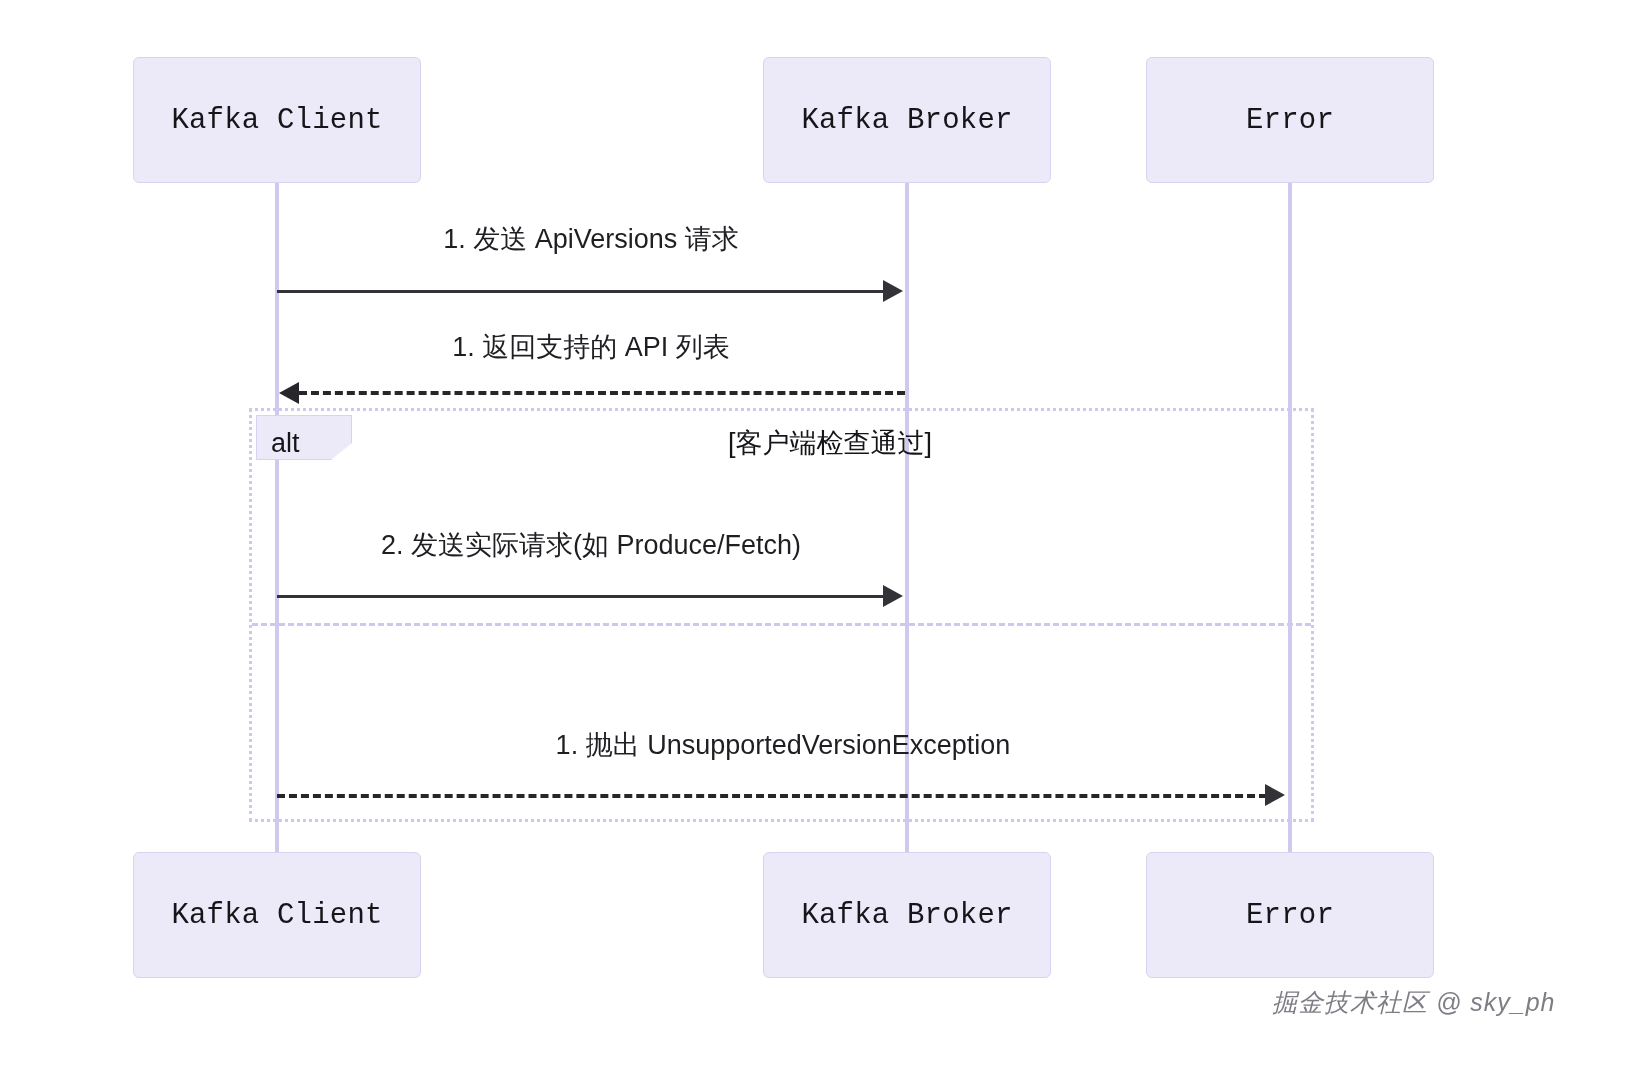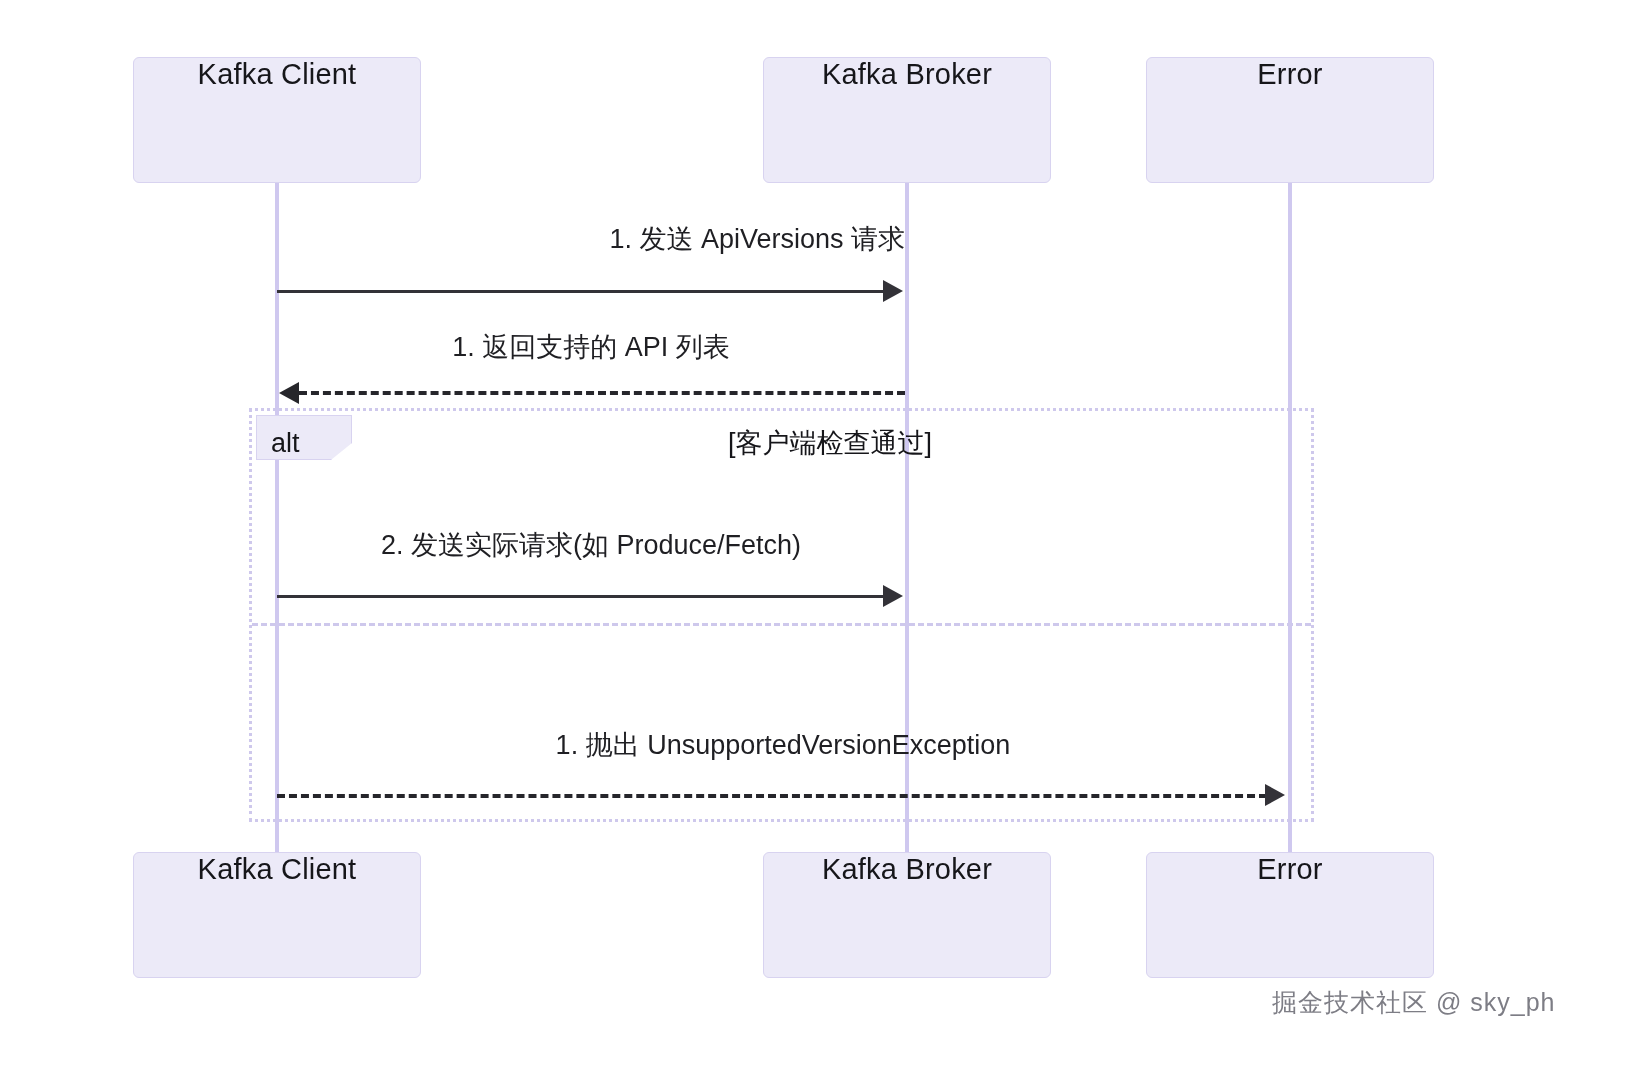--- a/index.html
+++ b/index.html
@@ -20,22 +20,23 @@
   }
 
   
   .actor-box {
     position: absolute;
     box-sizing: border-box;
     background: #ECEAF8;
     border: 1.6px solid #D8D3F0;
     border-radius: 6px;
     display: flex;
-    align-items: flex-start;
+    align-items: center;
     justify-content: center;
+    font-family: Liberation Mono, monospace;
   }
   .actor-label {
     font-size: 29px;
     color: #16161a;
     letter-spacing: 0.2px;
     white-space: nowrap;
   }
 
   
   .lifeline {
@@ -137,21 +138,21 @@
   </div>
 
   <div class="actor-box" style="left:1146px; top:57px; width:288px; height:126px;">
     <span class="actor-label">Error</span>
   </div>
 
   <div class="lifeline" style="left:275px; top:183px; height:672px;"></div>
   <div class="lifeline" style="left:905px; top:183px; height:672px;"></div>
   <div class="lifeline" style="left:1288px; top:183px; height:672px;"></div>
 
-  <div class="msg-label" style="left:277px; top:221px; width:628px;text-align:right;">1. 发送 ApiVersions 请求</div>
+  <div class="msg-label" style="left:277px; top:221px; width:628px;">1. 发送 ApiVersions 请求</div>
   <div class="msg-line solid" style="left:277px; top:290px; width:608px;"></div>
   <div class="arrow-head right" style="left:883px; top:280px;"></div>
 
   <div class="msg-label" style="left:277px; top:329px; width:628px;">1. 返回支持的 API 列表</div>
   <div class="msg-line dashed" style="left:299px; top:391px; width:606px;"></div>
   <div class="arrow-head left" style="left:279px; top:382px;"></div>
 
   <div class="alt-block" style="left:249px; top:408px; width:1065px; height:414px;"></div>
 
   <div class="alt-divider" style="left:252px; top:623px; width:1059px;"></div>
@@ -176,15 +177,15 @@
   </div>
 
   <div class="actor-box" style="left:763px; top:852px; width:288px; height:126px;">
     <span class="actor-label">Kafka Broker</span>
   </div>
 
   <div class="actor-box" style="left:1146px; top:852px; width:288px; height:126px;">
     <span class="actor-label">Error</span>
   </div>
 
-  <div class="watermark" style="left:1272px; top:986px;">掘金技术社区 @ sky_ph</div>
+  <div class="watermark" style="left:1272px; top:986px;font-style:italic;">掘金技术社区 @ sky_ph</div>
 
 </div>
 
 </body></html>

